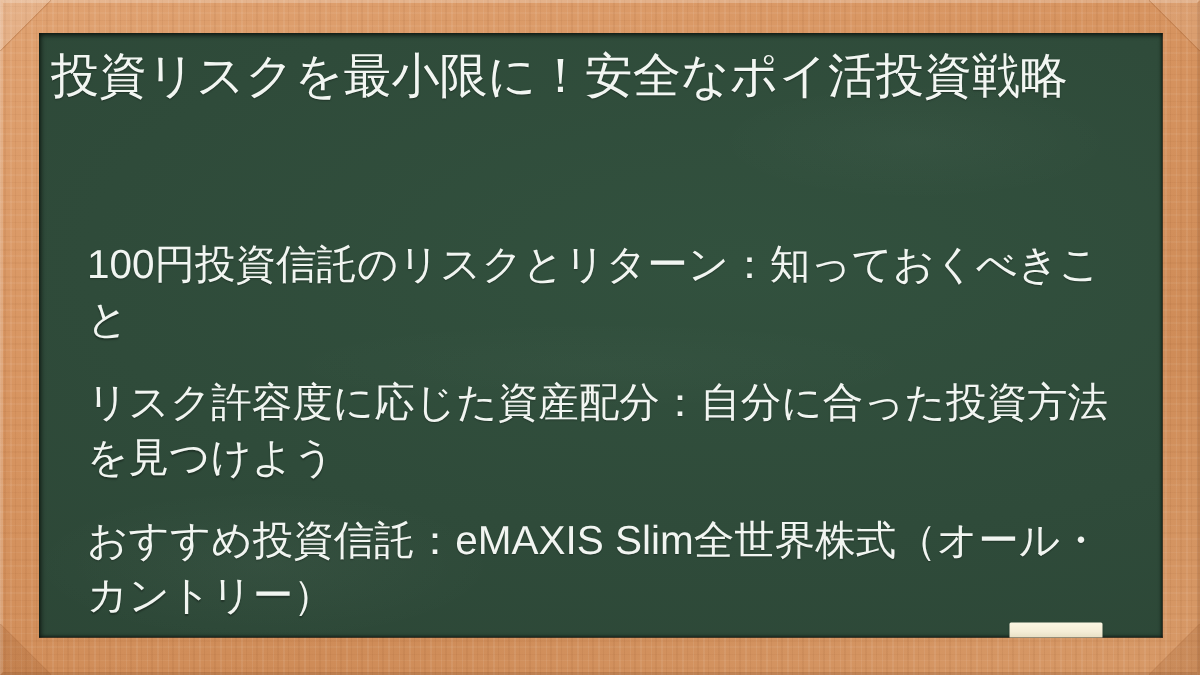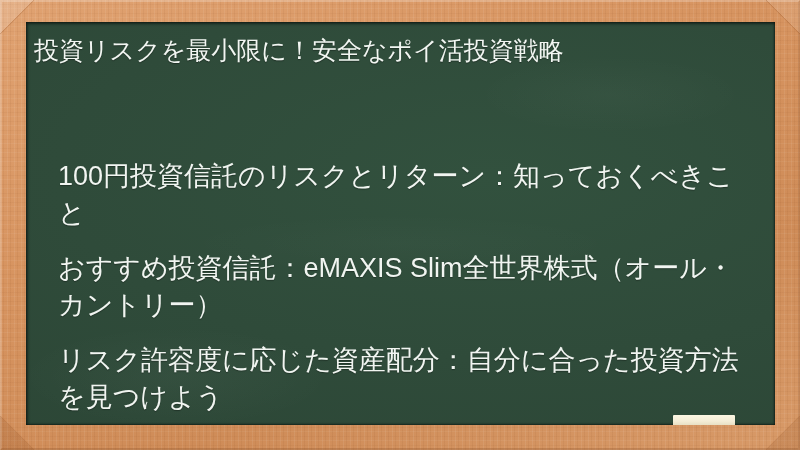--- a/index.html
+++ b/index.html
@@ -108,21 +108,21 @@
     width: 749px;
     padding: 0;
   }
 
   #title {
     position: absolute;
     left: 8px;
     top: 8px;
     width: 716px;
     color: #f2f6f2;
-    font-size: 25px;
+    font-size: 32px;
     line-height: 41px;
     font-weight: 400;
     letter-spacing: 0px;
     text-shadow: 0 1px 1px rgba(0,0,0,0.35);
     white-space: normal;
   }
 
   #bullet-list {
     position: absolute;
     left: 32px;
@@ -166,22 +166,22 @@
 
   <div id="board">
     <div class="board-dust"></div>
 
     <div class="content">
 
       <h1 id="title">投資リスクを最小限に！安全なポイ活投資戦略</h1>
 
       <ul id="bullet-list">
         <li class="bullet-item">100円投資信託のリスクとリターン：知っておくべきこと</li>
+        <li class="bullet-item">リスク許容度に応じた資産配分：自分に合った投資方法を見つけよう</li>
         <li class="bullet-item">おすすめ投資信託：eMAXIS Slim全世界株式（オール・カントリー）</li>
-        <li class="bullet-item">リスク許容度に応じた資産配分：自分に合った投資方法を見つけよう</li>
       </ul>
 
     </div>
 
     <div id="chalk-stick"></div>
   </div>
 
 </div>
 
 </body></html>

